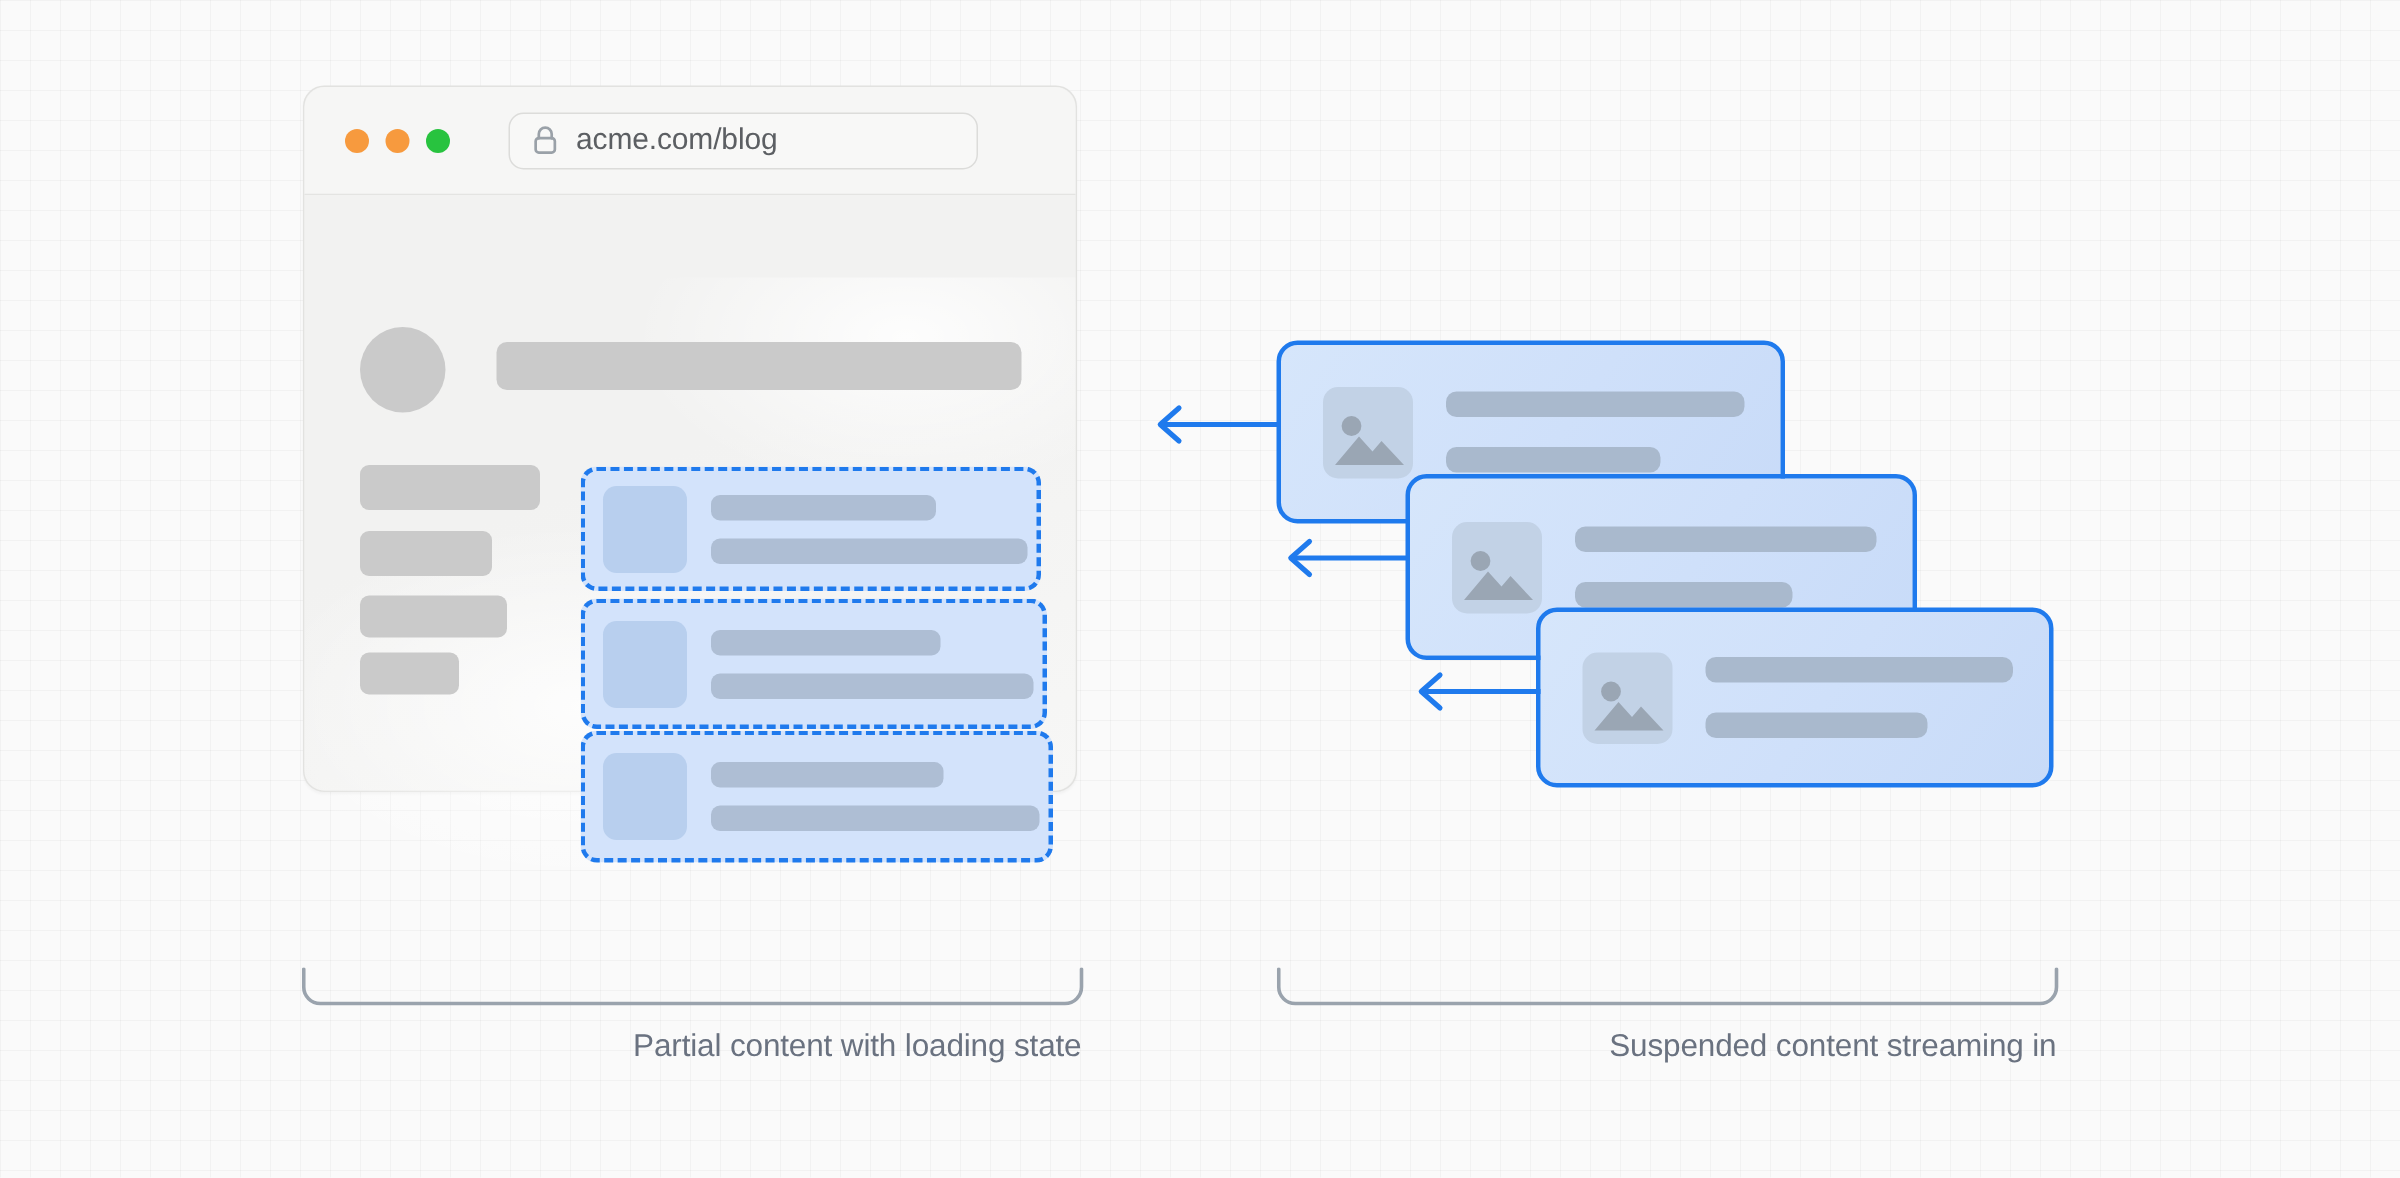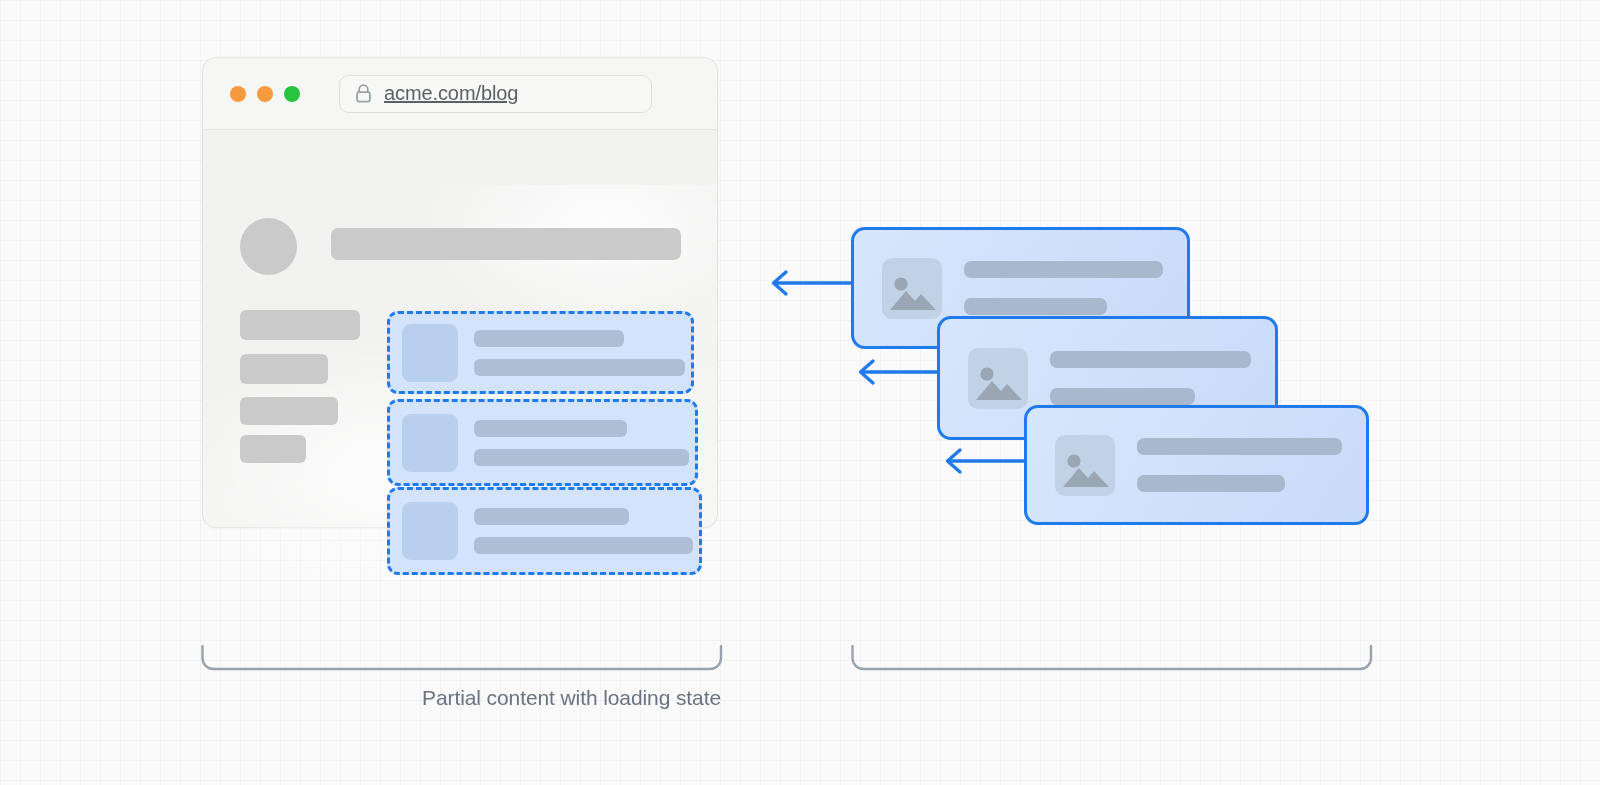--- a/index.html
+++ b/index.html
@@ -75,21 +75,20 @@
     align-items: center;
     padding: 0 14px;
     gap: 11px;
   }
   .lock-icon { flex: 0 0 auto; display: block; }
   .url-text {
     font-size: 20px;
     color: #5c5f63;
     letter-spacing: -0.1px;
     white-space: nowrap;
-    text-decoration: underline;
   }
 
   .browser-viewport {
     position: absolute;
     left: 0; top: 72px; right: 0; bottom: 0;
     border-radius: 0 0 14px 14px;
     background: linear-gradient(160deg, #f2f2f1 0%, #f2f2f1 45%, #f7f7f6 100%);
     overflow: visible;
   }
 
@@ -320,14 +319,15 @@
 
   <svg class="bracket-svg bracket-left" width="522" height="26" viewBox="0 0 522 26">
     <path d="M1.5 1 V13 a11 11 0 0 0 11 11 H509 a11 11 0 0 0 11 -11 V1" fill="none" stroke="#9aa3ad" stroke-width="2.4" stroke-linecap="round"></path>
   </svg>
 
   <svg class="bracket-svg bracket-right" width="522" height="26" viewBox="0 0 522 26">
     <path d="M1.5 1 V13 a11 11 0 0 0 11 11 H509 a11 11 0 0 0 11 -11 V1" fill="none" stroke="#9aa3ad" stroke-width="2.4" stroke-linecap="round"></path>
   </svg>
 
   <div class="caption caption-left">Partial content with loading state</div>
+  <div class="caption caption-right">Suspended content streaming in</div>
 
 </div>
 
 </body></html>

